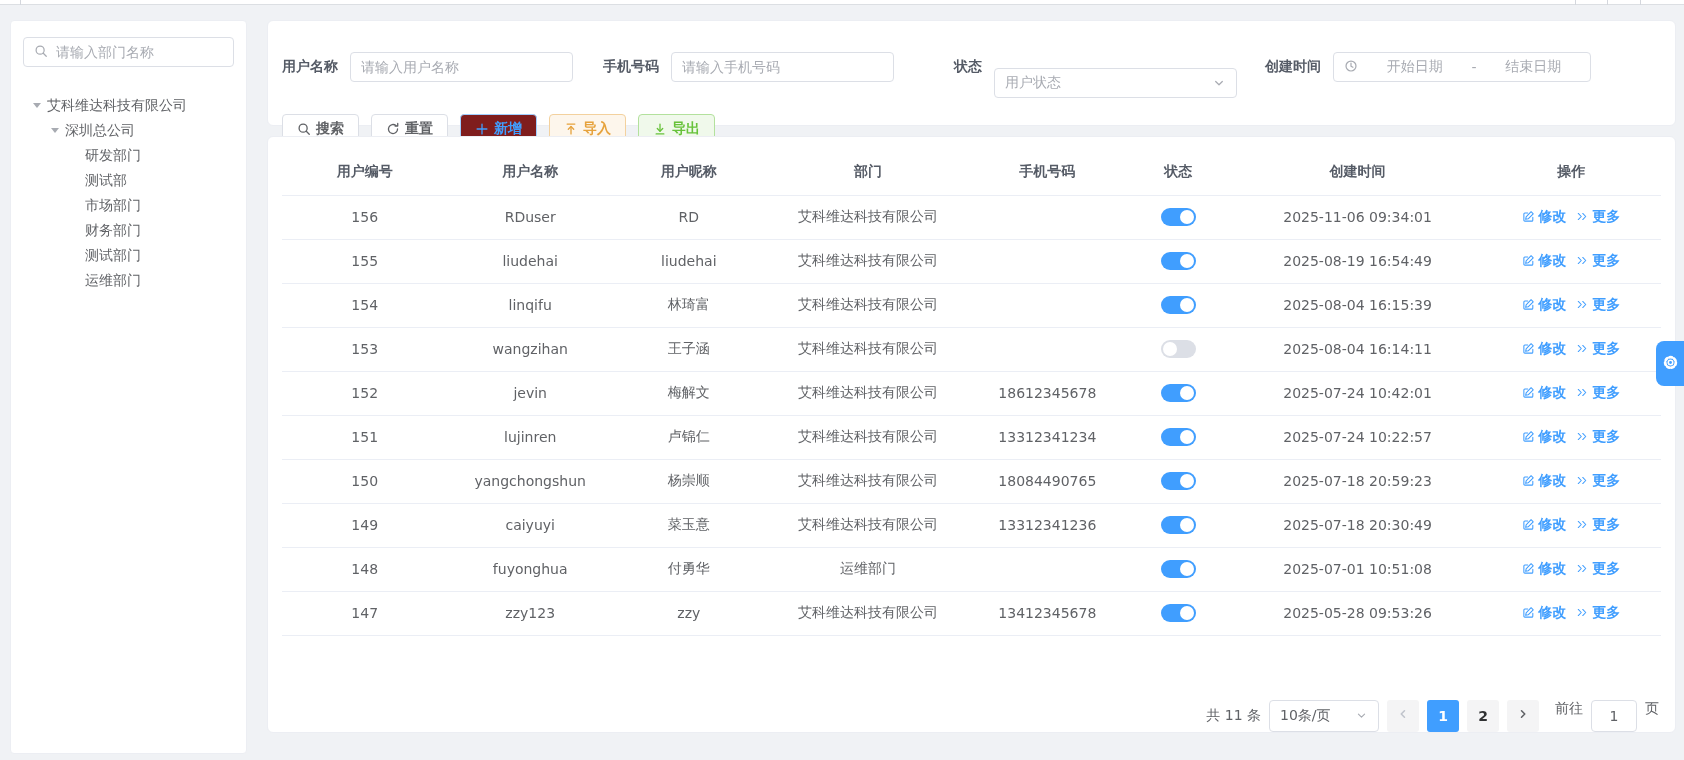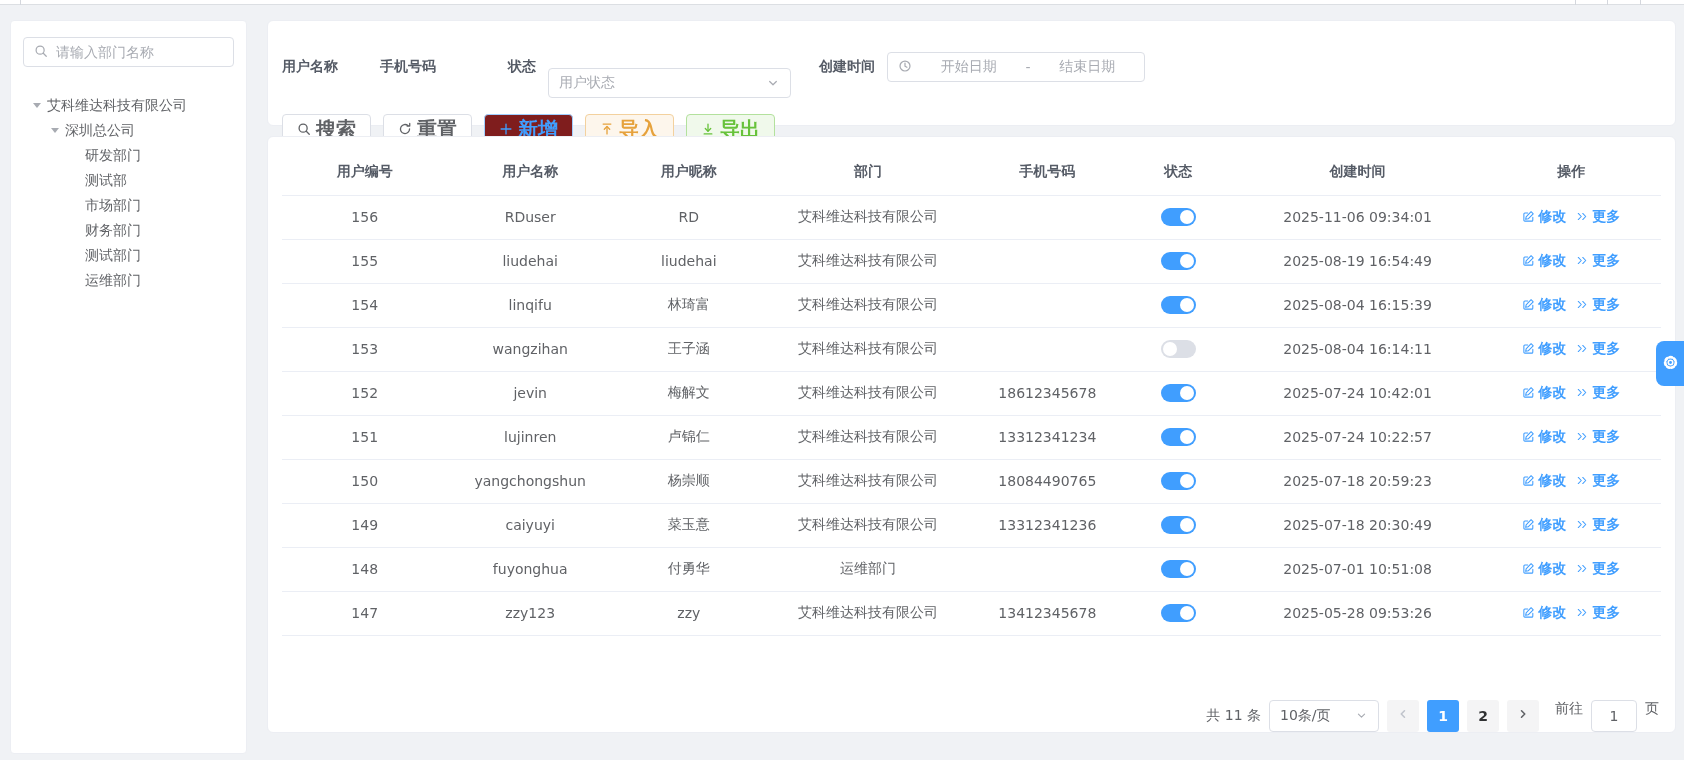--- a/index.html
+++ b/index.html
@@ -62,21 +62,21 @@
   .f-select { width: 243px; justify-content: space-between; color: #a8abb2; cursor: pointer; margin-top: 32px; }
   .f-select .chev { color: #a8abb2; display: flex; }
   .f-date { width: 258px; color: #a8abb2; gap: 10px; cursor: pointer; }
   .f-date .seg { flex: 1; text-align: center; }
   .f-date .sep { color: #a8abb2; }
   .gap30 { width: 30px; } .gap60 { width: 60px; } .gap28 { width: 28px; }
 
   .btn-row { display: flex; align-items: center; gap: 12px; margin-top: 16px; }
   .btn {
     display: inline-flex; align-items: center; justify-content: center; gap: 5px;
-    height: 30px; padding: 0 14px; border-radius: 4px; font-size: 20px;
+    height: 30px; padding: 0 14px; border-radius: 4px; font-size: 14px;
     border: 1px solid #dcdfe6; background: #fff; color: #606266; cursor: pointer;
     font-family: inherit; font-weight: bold;
   }
   .btn svg { flex: none; }
   .btn-primary-plain { background: #7f1d1d; border-color: #a0cfff; color: #409eff; }
   .btn-warning-plain { background: #fdf6ec; border-color: #f3d19e; color: #e6a23c; }
   .btn-success-plain { background: #f0f9eb; border-color: #b3e19d; color: #67c23a; }
 
   
   .table-card { height: 610px; padding: 12px 14px 0 14px; display: flex; flex-direction: column; }
@@ -188,22 +188,28 @@
           <span>运维部门</span>
         </div>
       </div>
   </div>
 
   <div class="main-col">
 
     <div class="card filter-card">
       <div class="filter-row">
         <span class="f-label">用户名称</span>
+        <div class="f-input">
+          <input type="text" placeholder="请输入用户名称" style="">
+        </div>
         <span class="gap30"></span>
         <span class="f-label">手机号码</span>
+        <div class="f-input">
+          <input type="text" placeholder="请输入手机号码" style="">
+        </div>
         <span class="gap60"></span>
         <span class="f-label">状态</span>
         <div class="f-select">
           <span>用户状态</span>
           <span class="chev" id="status-chev">
               <svg width="14" height="14" viewBox="0 0 16 16" fill="none" stroke="currentColor" stroke-width="1.4" stroke-linecap="round" stroke-linejoin="round">
                 <path d="M4.2 6.3L8 10l3.8-3.7"></path>
               </svg>
             </span>
         </div>

